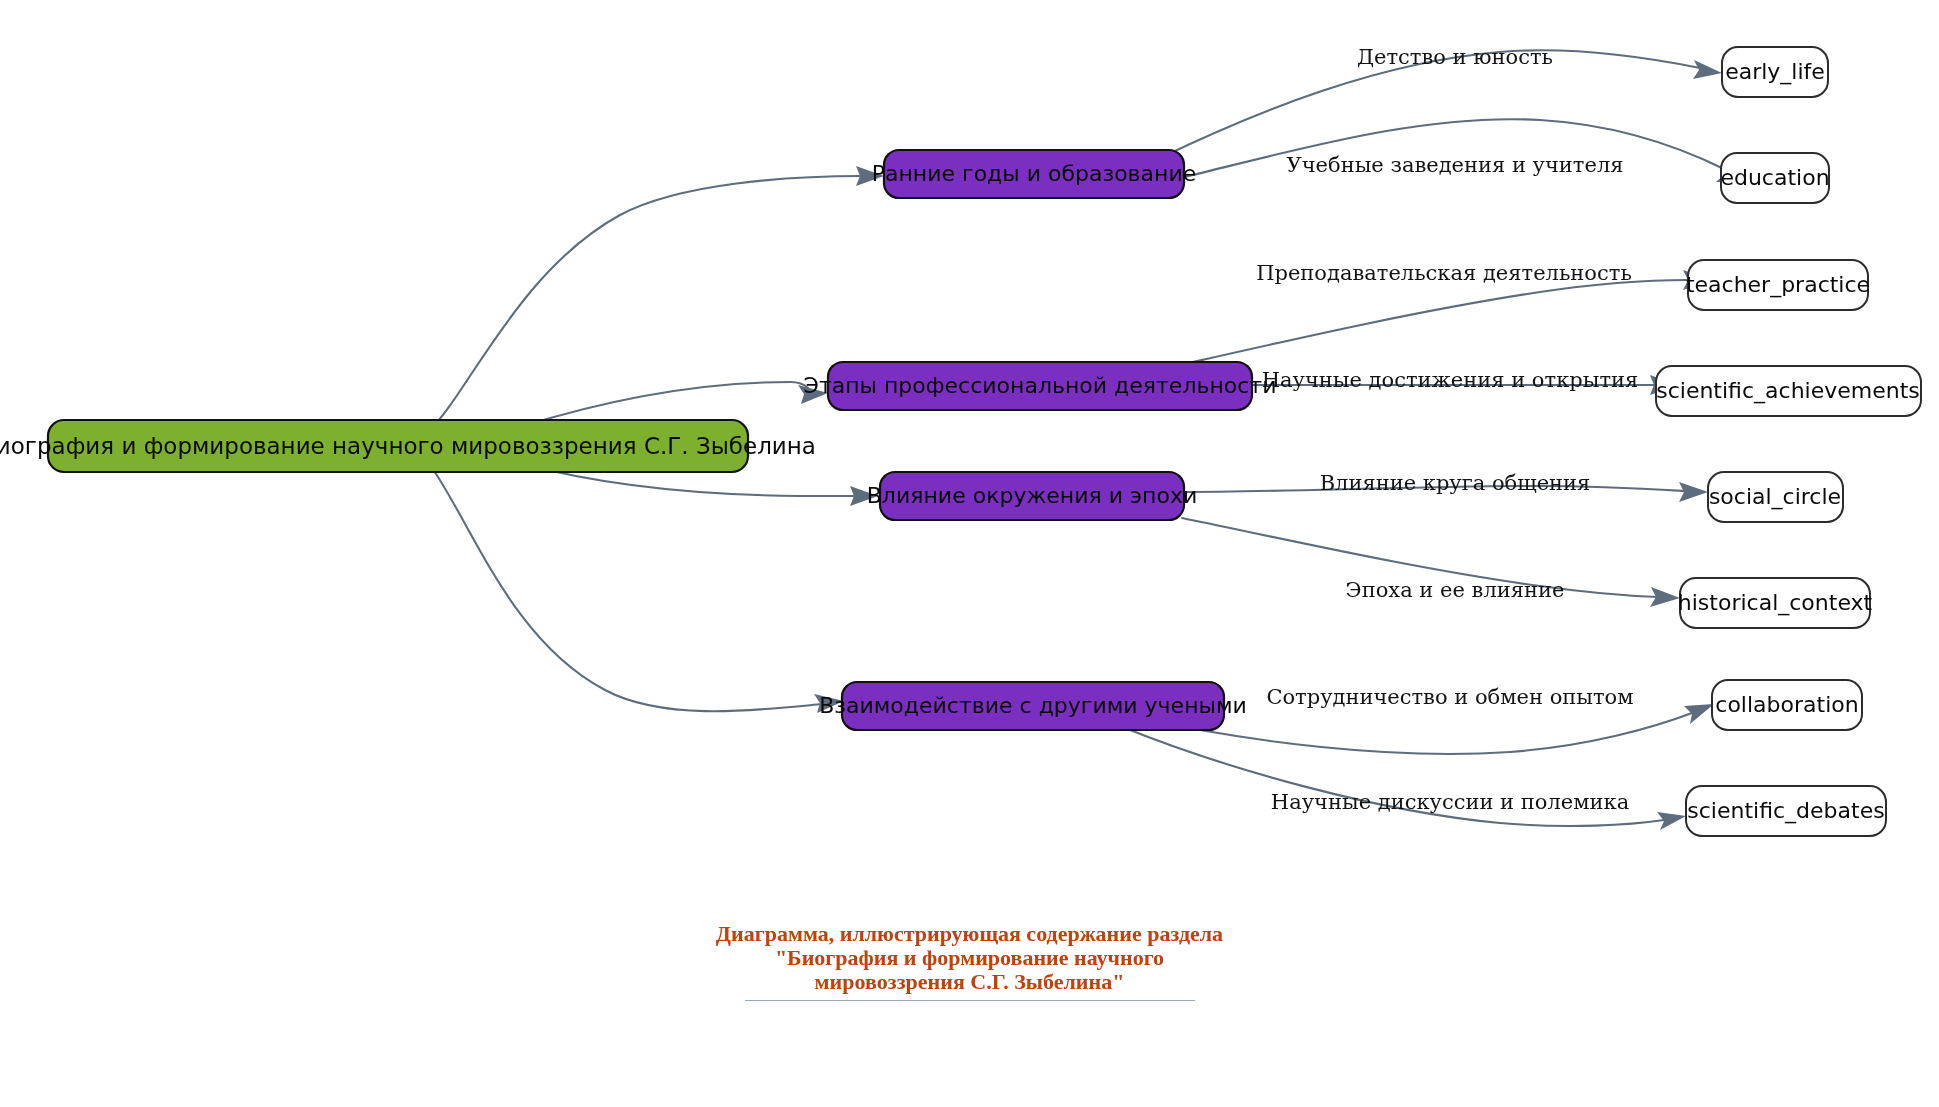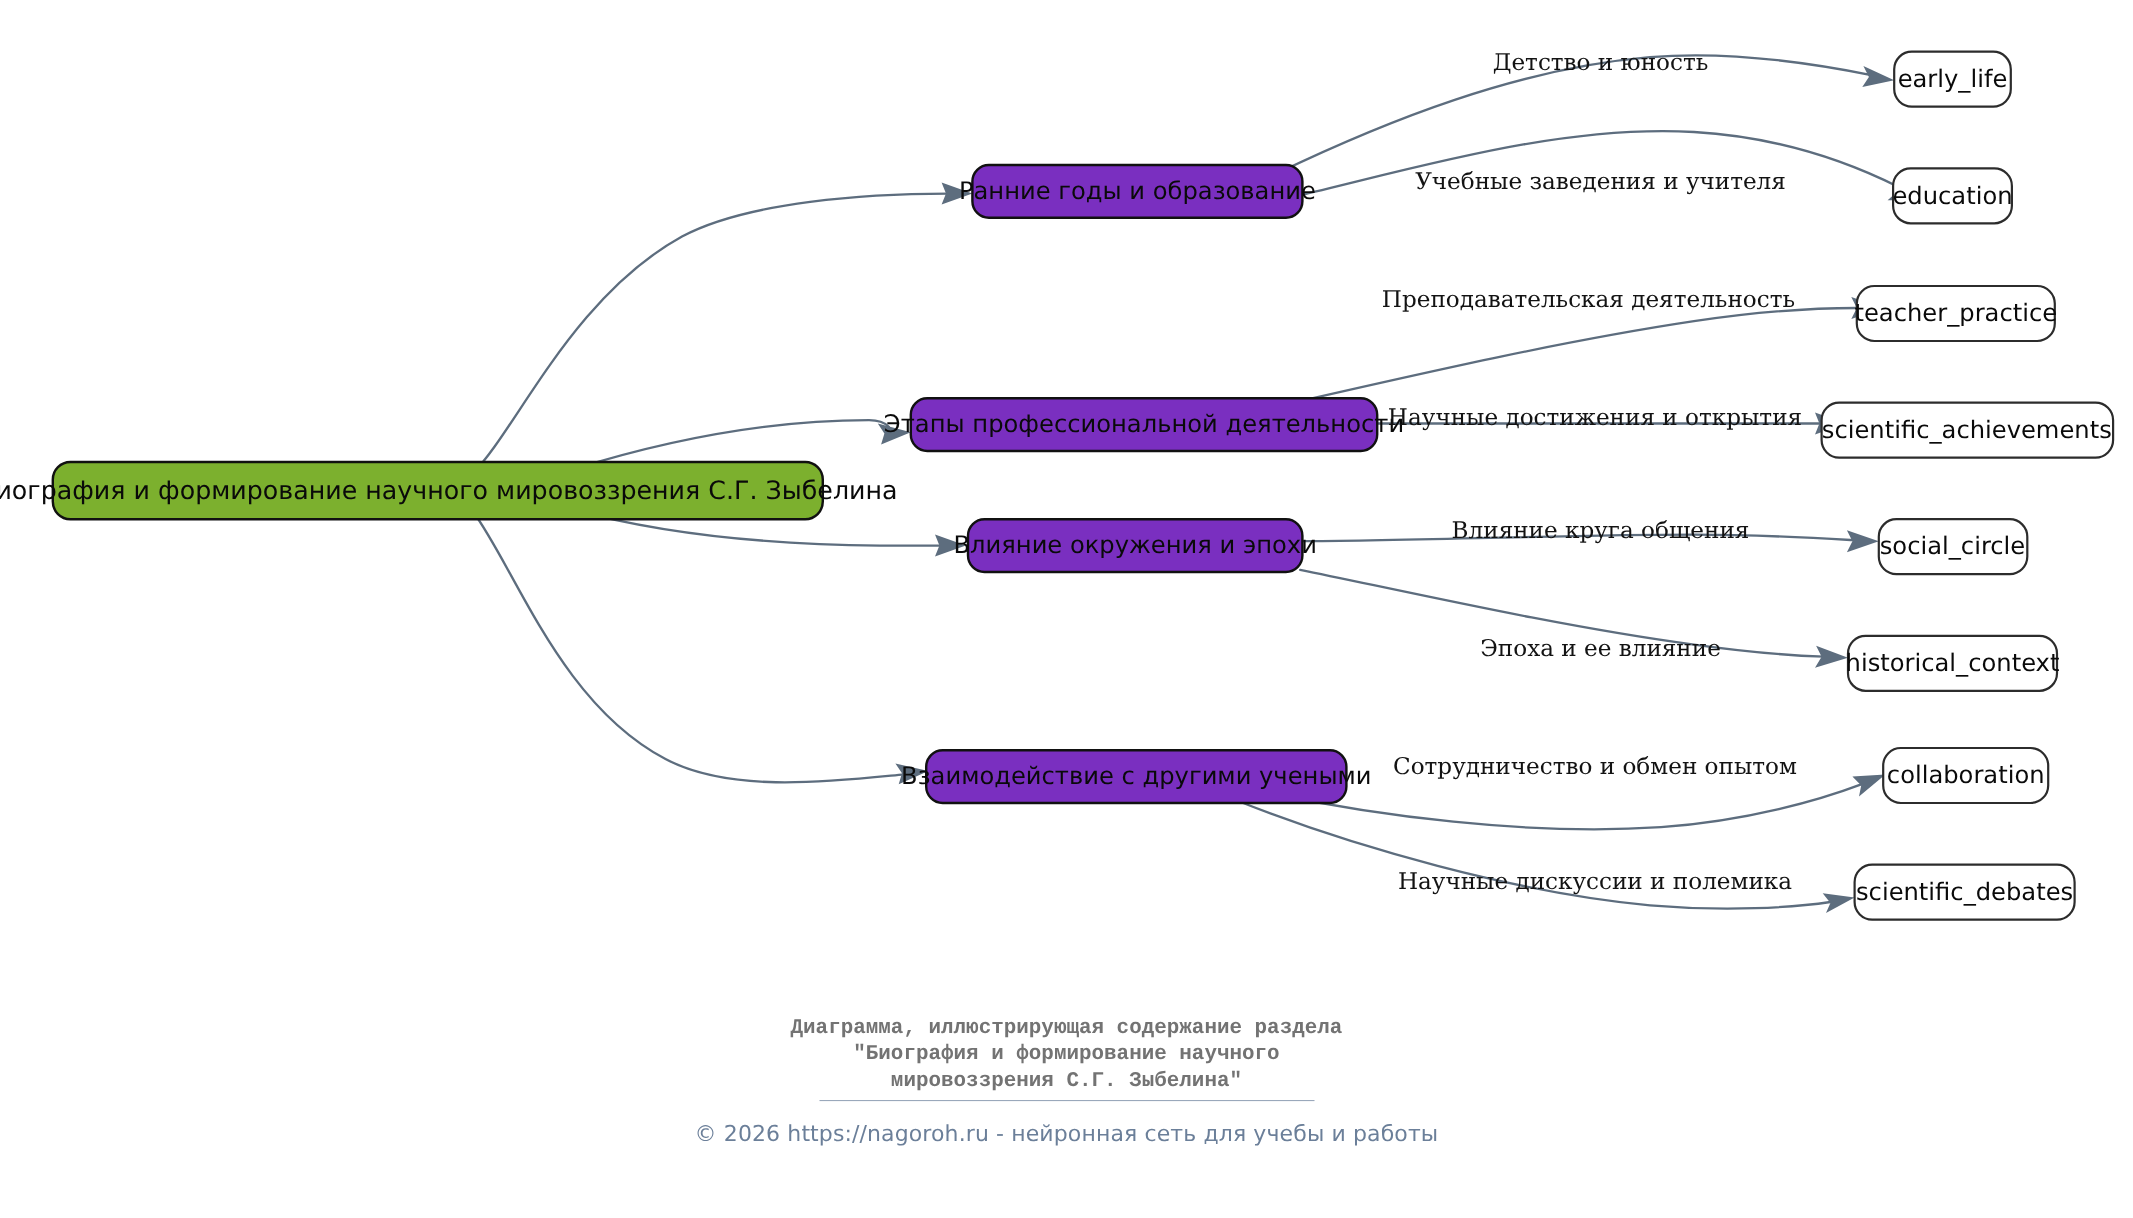--- a/index.html
+++ b/index.html
@@ -77,25 +77,25 @@
     white-space: pre;
   }
   .caption-block {
     position: absolute;
     left: 0;
     width: 1939px;
     text-align: center;
   }
   #caption-title {
     top: 922px;
-    font-family: Liberation Mono, monospace;
-    font-size: 19px;
+    font-family: Liberation Serif, serif;
+    font-size: 22px;
     font-weight: bold;
     line-height: 24px;
-    color: #737373;
+    color: #c2410c;
   }
   #caption-title .cap-line {
     display: block;
   }
   .caption-rule {
     position: absolute;
     left: 50%;
     transform: translateX(-50%);
     top: 1000px;
     width: 450px;
@@ -249,15 +249,14 @@
   </svg>
 
   <div class="caption-block" id="caption-title">
     <span class="cap-line">Диаграмма, иллюстрирующая содержание раздела</span>
     <span class="cap-line">"Биография и формирование научного</span>
     <span class="cap-line">мировоззрения С.Г. Зыбелина"</span>
   </div>
 
   <div class="caption-rule"></div>
 
-  <div class="caption-block" id="footer-note">© 2026 https://nagoroh.ru - нейронная сеть для учебы и работы</div>
 
 </div>
 
 </body></html>

